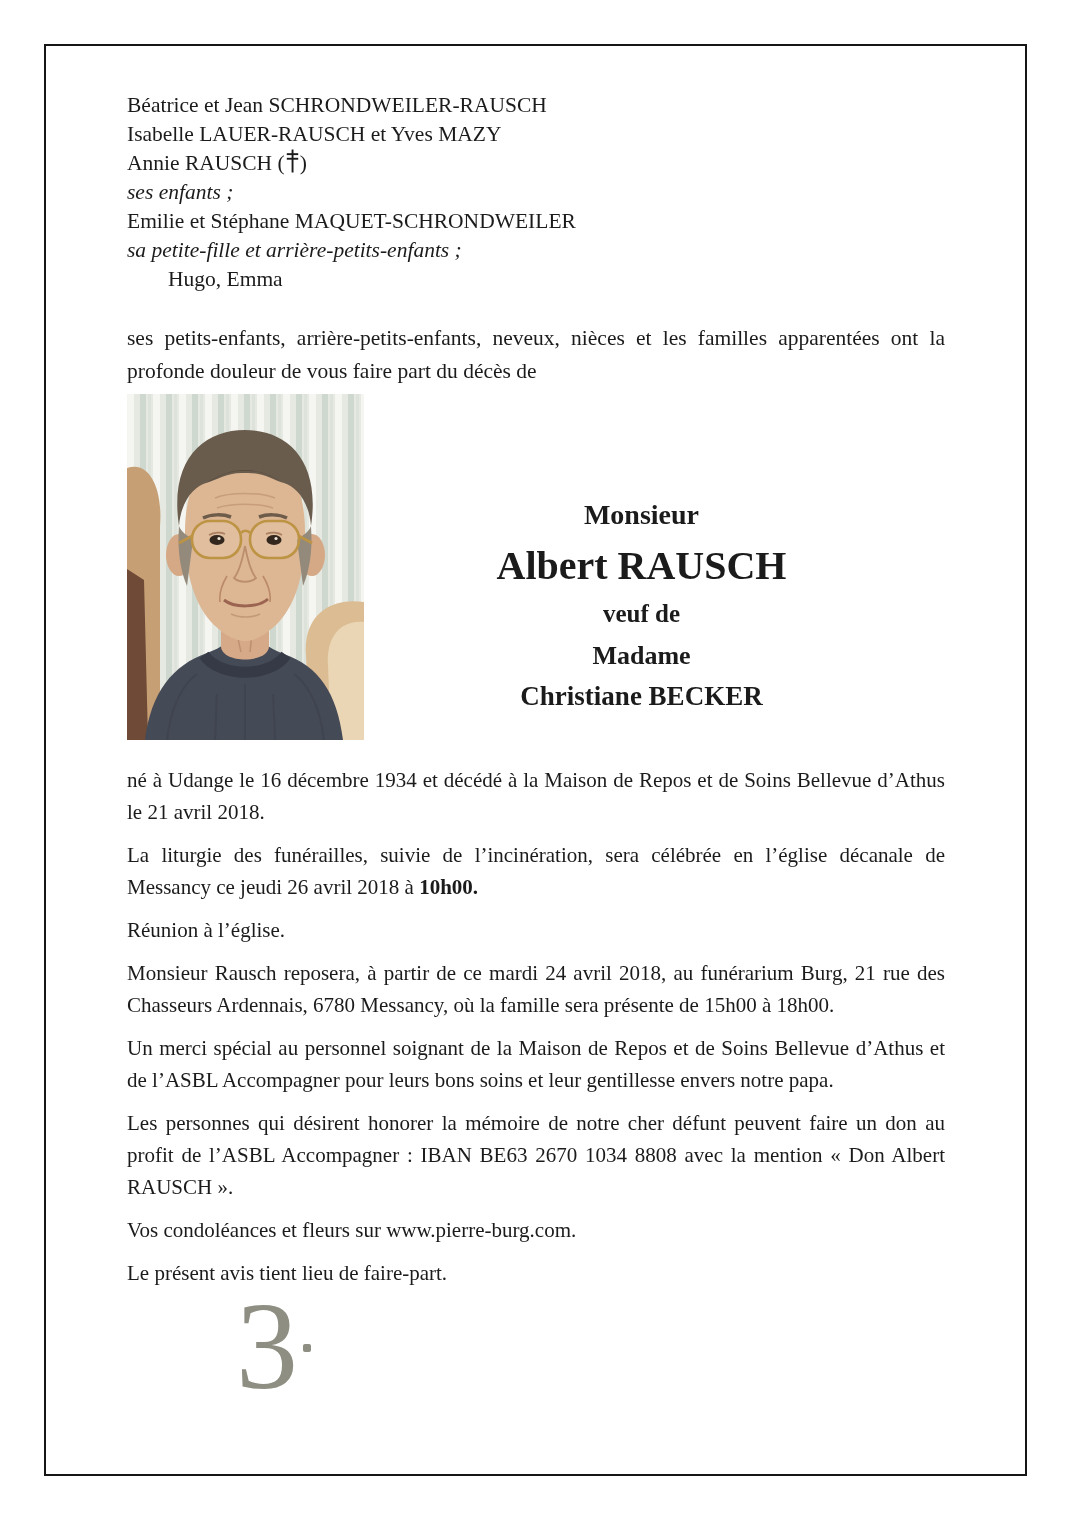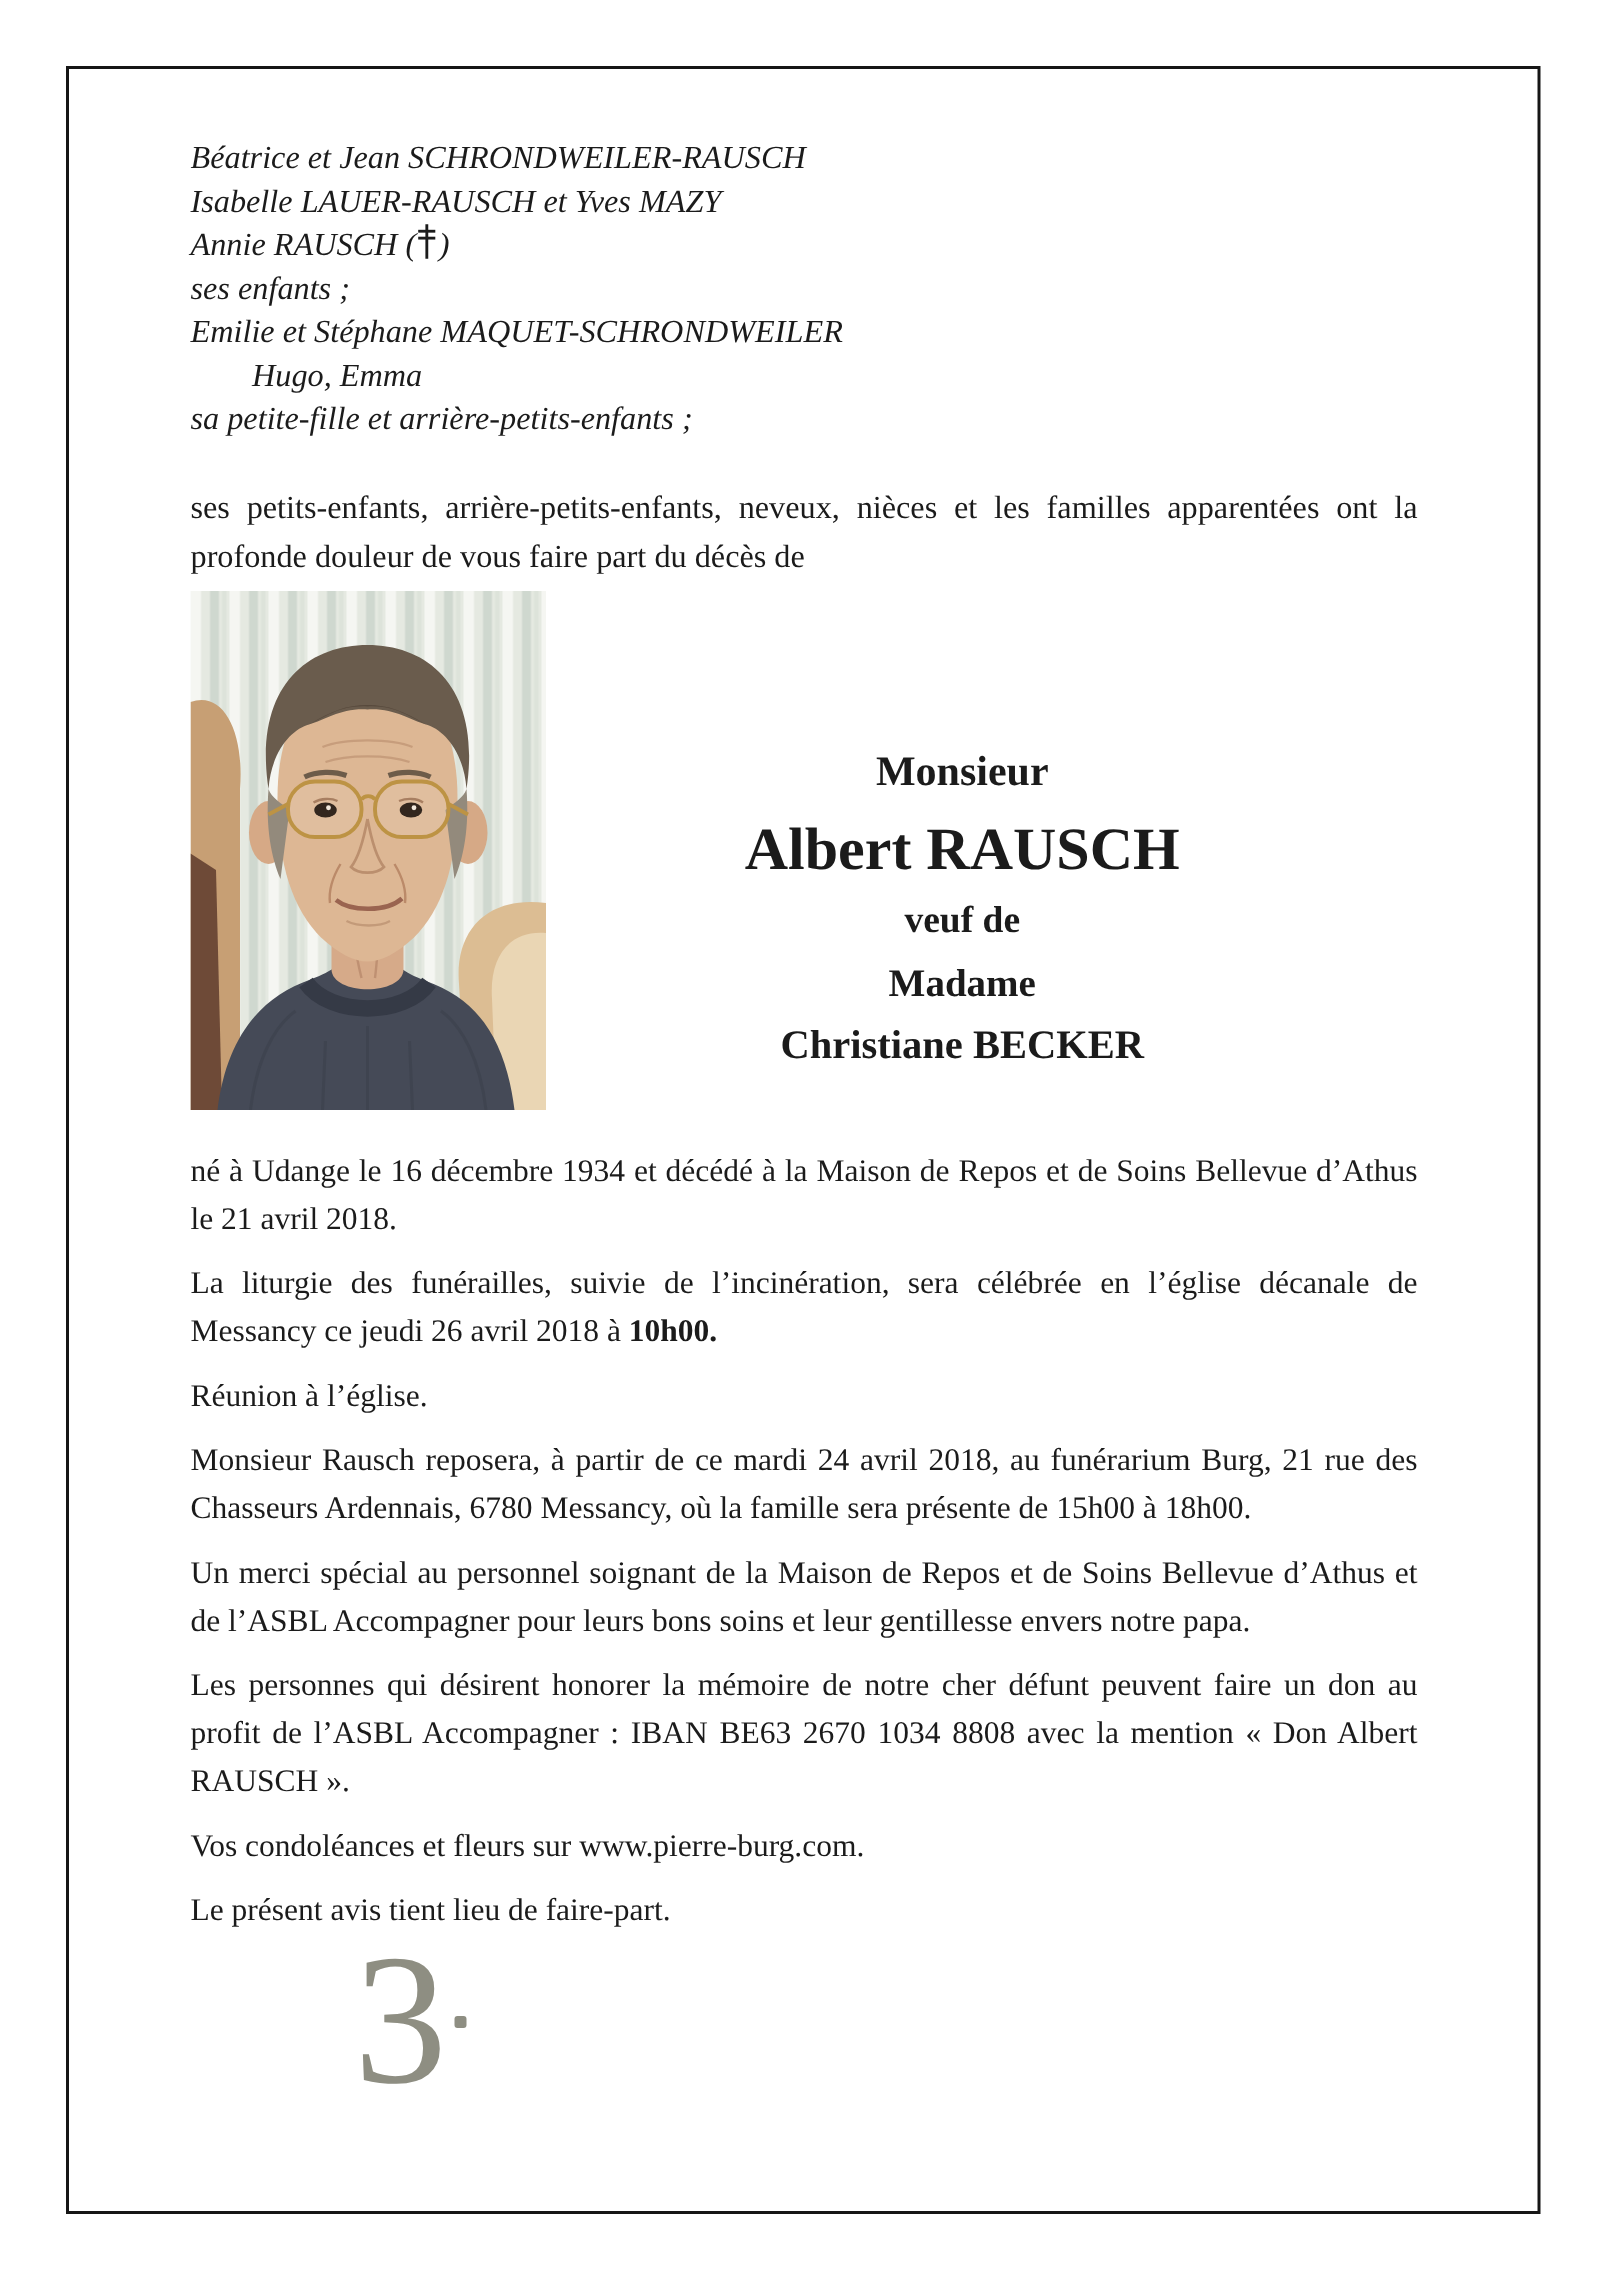--- a/index.html
+++ b/index.html
@@ -2,21 +2,21 @@
 <html><head>
 <meta charset="utf-8">
 <style>
   html,body{margin:0;padding:0;background:#ffffff;}
   .page{position:relative;width:1075px;height:1520px;background:#ffffff;
         font-family:"Liberation Serif",serif;color:#1b1b1b;overflow:hidden;}
   .sheet{position:absolute;left:44px;top:44px;width:983px;height:1432px;
          border:2px solid #161616;box-sizing:border-box;padding:45px 80px 0 81px;}
 
   
-  .fam-line{font-size:21.5px;line-height:29px;text-align:left;font-style:italic;}
+  .fam-line{font-size:21.5px;line-height:29px;text-align:left;}
   .fam-line.right{text-align:left;font-style:italic;}
   .fam-line.indent{padding-left:41px;}
   .cross-icon{display:inline-block;vertical-align:-3px;}
 
   
   .intro{margin:28px 0 0 0;font-size:21.5px;line-height:33px;text-align:justify;}
 
   
   .photo-row{display:flex;margin-top:6px;height:346px;}
   .photo-frame{width:237px;height:346px;flex:none;}
@@ -56,22 +56,22 @@
     <div>
         <div class="fam-line">Béatrice et Jean SCHRONDWEILER-RAUSCH</div>
         <div class="fam-line">Isabelle LAUER-RAUSCH et Yves MAZY</div>
         <div class="fam-line"><span>Annie RAUSCH (</span><svg width="15" height="24" viewBox="0 0 15 24" xmlns="http://www.w3.org/2000/svg" class="cross-icon">
     <rect x="6.6" y="0.5" width="1.9" height="23" fill="#1b1b1b"></rect>
     <rect x="1.8" y="4.2" width="11.4" height="1.9" fill="#1b1b1b"></rect>
     <rect x="1.8" y="8.8" width="11.4" height="1.9" fill="#1b1b1b"></rect>
   </svg><span>)</span></div>
         <div class="fam-line right">ses enfants ;</div>
         <div class="fam-line">Emilie et Stéphane MAQUET-SCHRONDWEILER</div>
+        <div class="fam-line right">sa petite-fille et arrière-petits-enfants ;</div>
         <div class="fam-line indent">Hugo, Emma</div>
-        <div class="fam-line right">sa petite-fille et arrière-petits-enfants ;</div>
       </div>
 
     <p class="intro">ses petits-enfants, arrière-petits-enfants, neveux, nièces et les familles apparentées ont la profonde douleur de vous faire part du décès de</p>
 
     <div class="photo-row">
       <div class="photo-frame">
         <svg viewBox="0 0 237 346" width="237" height="346" xmlns="http://www.w3.org/2000/svg">
           <defs>
             <pattern id="curtain" width="26" height="12" patternUnits="userSpaceOnUse">
               <rect width="26" height="12" fill="#e5e9e1"></rect>

